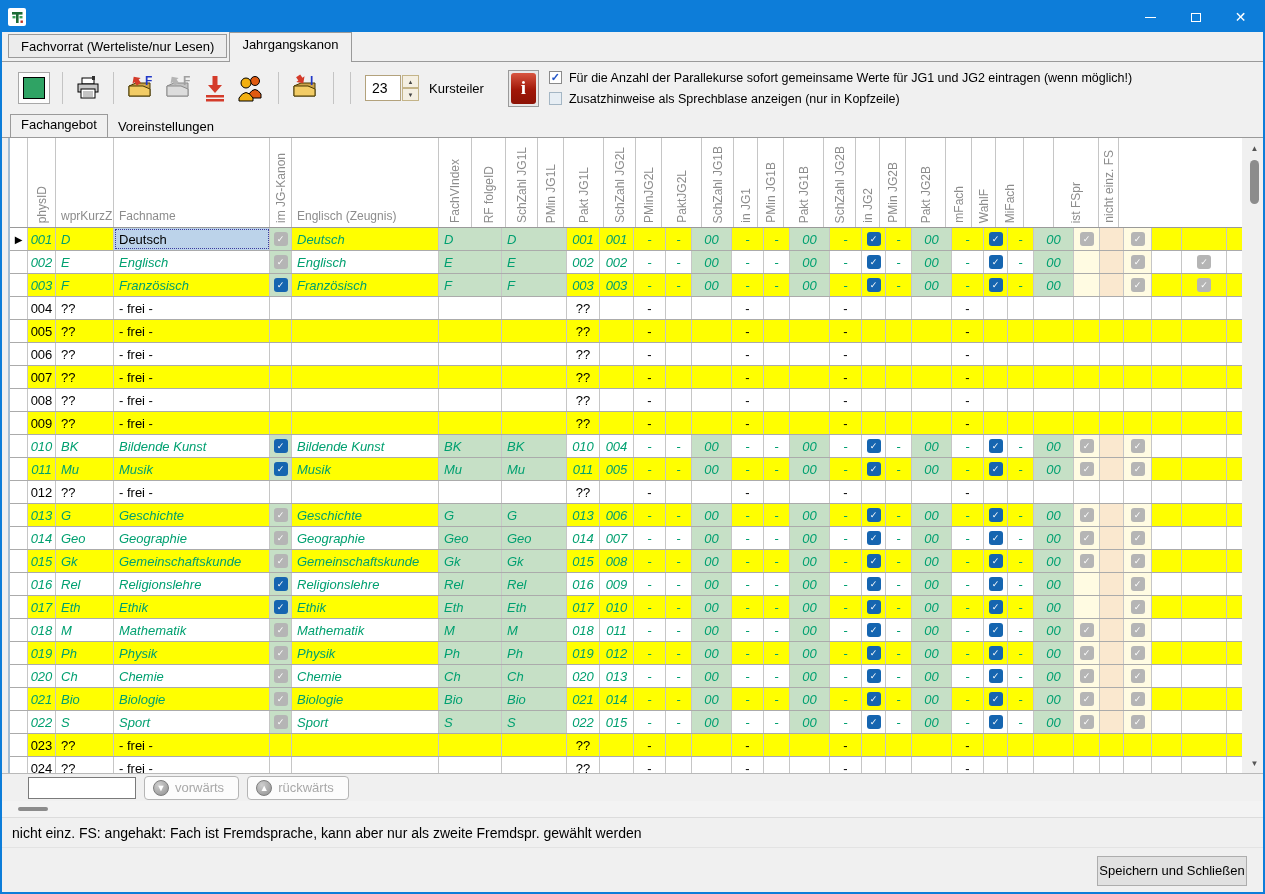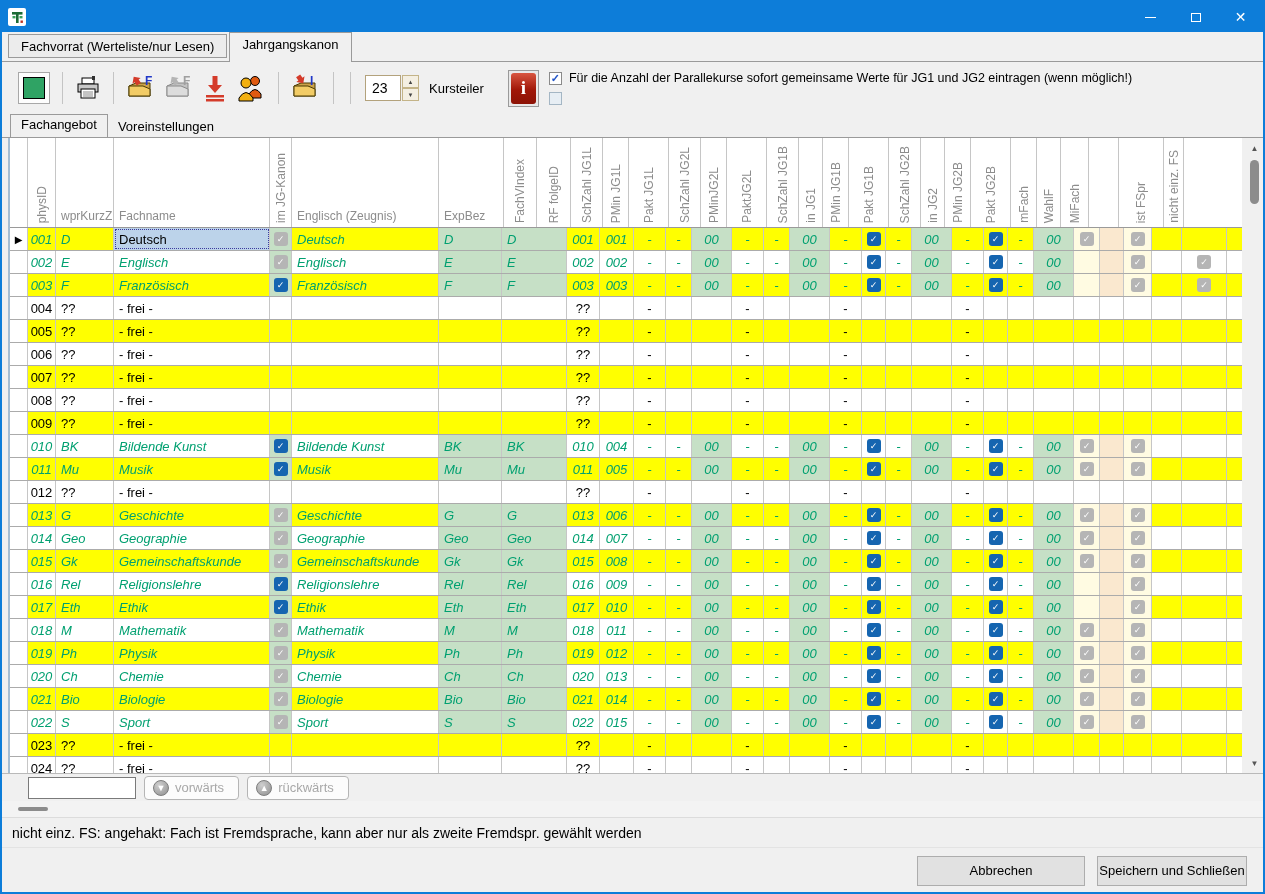--- a/index.html
+++ b/index.html
@@ -213,20 +213,21 @@
     </div>
     <div class="opts">
       <div class="opt">
         <span class="smallbox checked">
             <span class="mark">✓</span>
           </span>
         <span>Für die Anzahl der Parallekurse sofort gemeinsame Werte für JG1 und JG2 eintragen  (wenn möglich!)</span>
       </div>
       <div class="opt">
         <span class="smallbox dim"></span>
+        <span>Zusatzhinweise als Sprechblase anzeigen (nur in Kopfzeile)</span>
       </div>
     </div>
   </div>
 
   <div class="innertabs">
     <div class="itab active">Fachangebot</div>
     <div class="itab inactive">Voreinstellungen</div>
   </div>
 
   <div class="gridwrap">
@@ -240,23 +241,20 @@
             <span>wprKurzZ</span>
           </div>
           <div class="hcell horiz" style="width: 156px; align-items: flex-end;">
             <span>Fachname</span>
           </div>
           <div class="hcell vert" style="width: 22px;">
             <span>im JG-Kanon</span>
           </div>
           <div class="hcell horiz" style="width: 147px;">
             <span>Englisch (Zeugnis)</span>
-          </div>
-          <div class="hcell horiz" style="width: 65px;">
-            <span>ExpBez</span>
           </div>
           <div class="hcell vert" style="width: 33px;">
             <span>FachVIndex</span>
           </div>
           <div class="hcell vert" style="width: 34px;">
             <span>RF folgeID</span>
           </div>
           <div class="hcell vert" style="width: 32px;">
             <span>SchZahl JG1L</span>
           </div>
@@ -1256,17 +1254,16 @@
     </button>
   </div>
 
   <div class="hscroll">
     <div class="hs-thumb"></div>
   </div>
 
   <div class="hint">nicht einz. FS: angehakt: Fach ist Fremdsprache, kann aber nur als zweite Fremdspr. gewählt werden</div>
 
   <div class="btnbar">
-    <button class="dlgbtn cancel">Abbrechen</button>
     <button class="dlgbtn save">Speichern und Schließen</button>
   </div>
 
 </div>
 
 </body></html>

